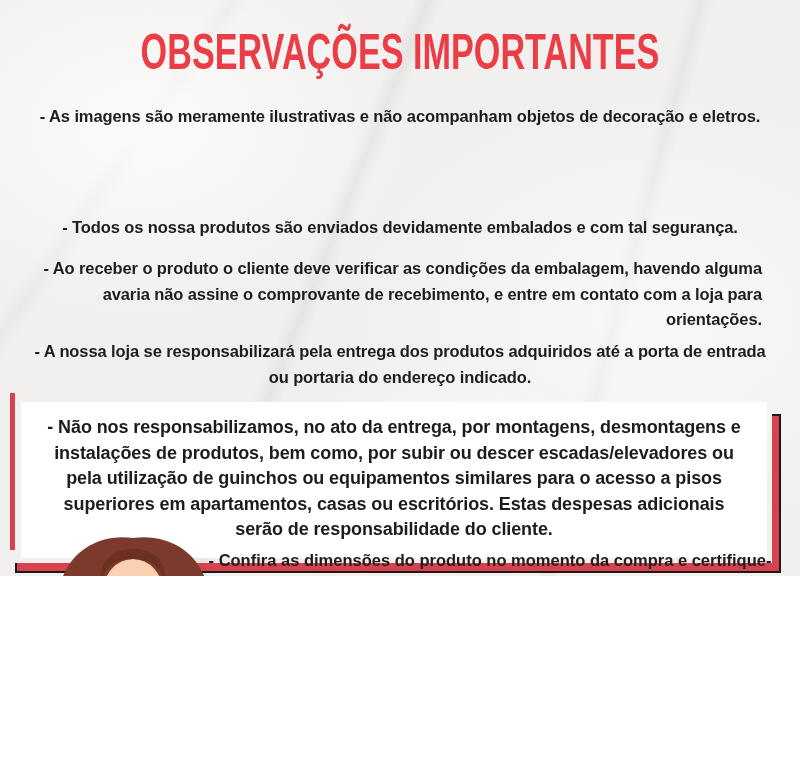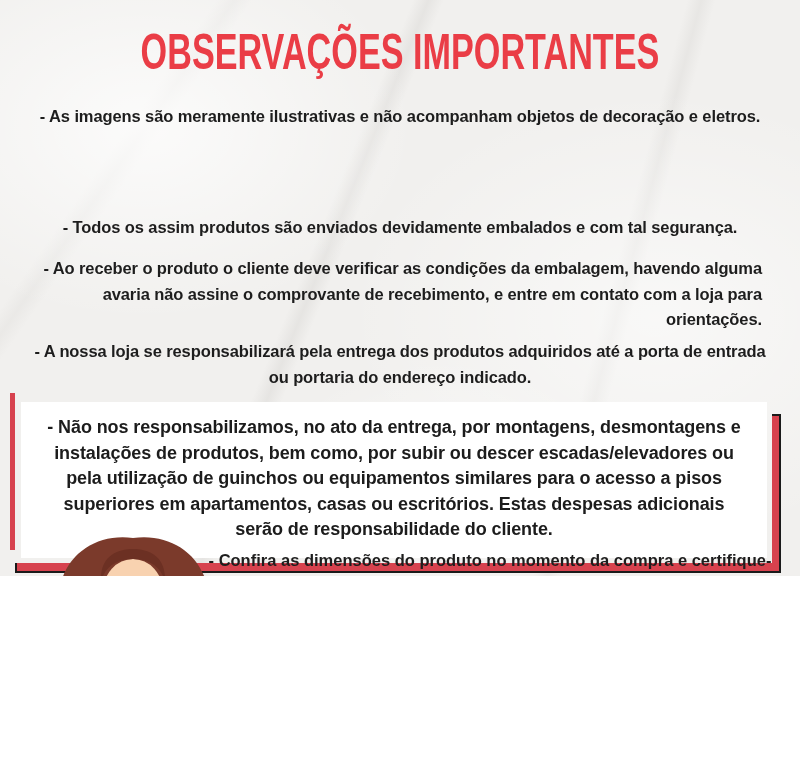--- a/index.html
+++ b/index.html
@@ -82,21 +82,21 @@
     background:repeating-linear-gradient(90deg,#f29030 0 2px,transparent 2px 5px);}
 </style>
 </head>
 <body>
 
 <div id="stage">
 
   <div class="title">OBSERVAÇÕES IMPORTANTES</div>
 
   <div class="para" id="p1">- As imagens são meramente ilustrativas e não acompanham objetos de decoração e eletros.</div>
-  <div class="para" id="p3">- Todos os assim produtos são enviados devidamente embalados e com tal segurança.</div>
+  <div class="para" id="p3">- Todos os nossa produtos são enviados devidamente embalados e com tal segurança.</div>
   <div class="para" id="p4">- Ao receber o produto o cliente deve verificar as condições da embalagem, havendo alguma avaria não assine o comprovante de recebimento, e entre em contato com a loja para orientações.</div>
   <div class="para" id="p5">- A nossa loja se responsabilizará pela entrega dos produtos adquiridos até a porta de entrada ou portaria do endereço indicado.</div>
 
   <div class="callout">
     <div class="acc acc-left"></div>
     <div class="acc acc-right"></div>
     <div class="acc acc-bottom"></div>
     <span>- Não nos responsabilizamos, no ato da entrega, por montagens, desmontagens e instalações de produtos, bem como, por subir ou descer escadas/elevadores ou pela utilização de guinchos ou equipamentos similares para o acesso a pisos superiores em apartamentos, casas ou escritórios. Estas despesas adicionais serão de responsabilidade do cliente.</span>
   </div>
 

